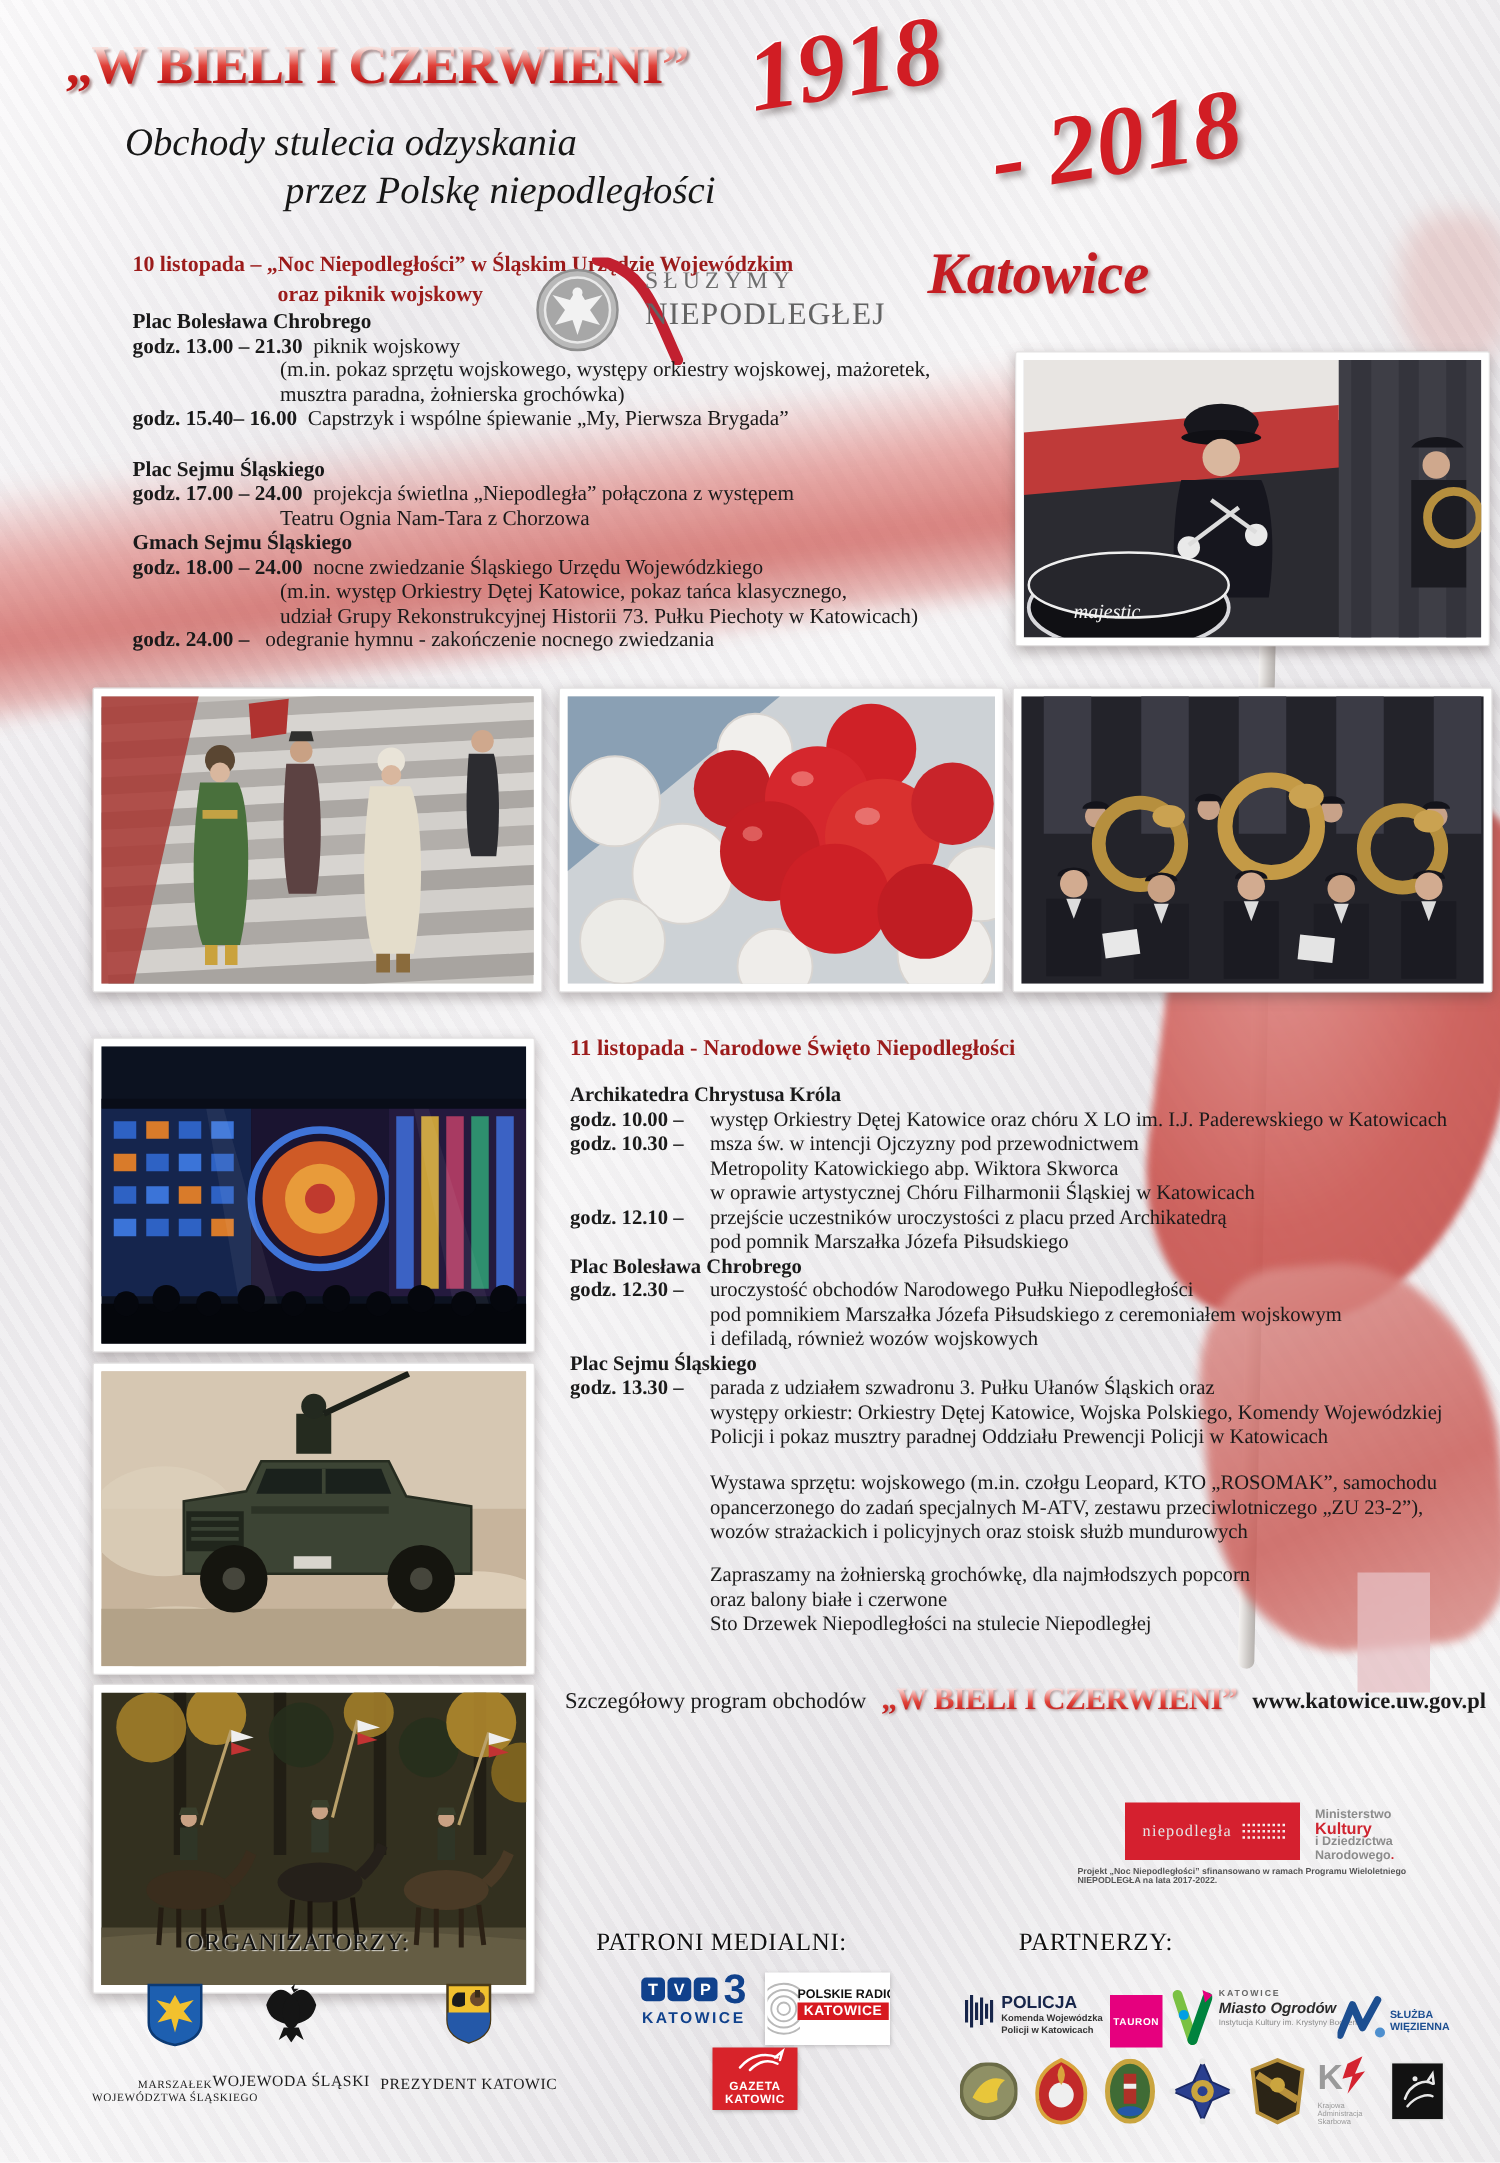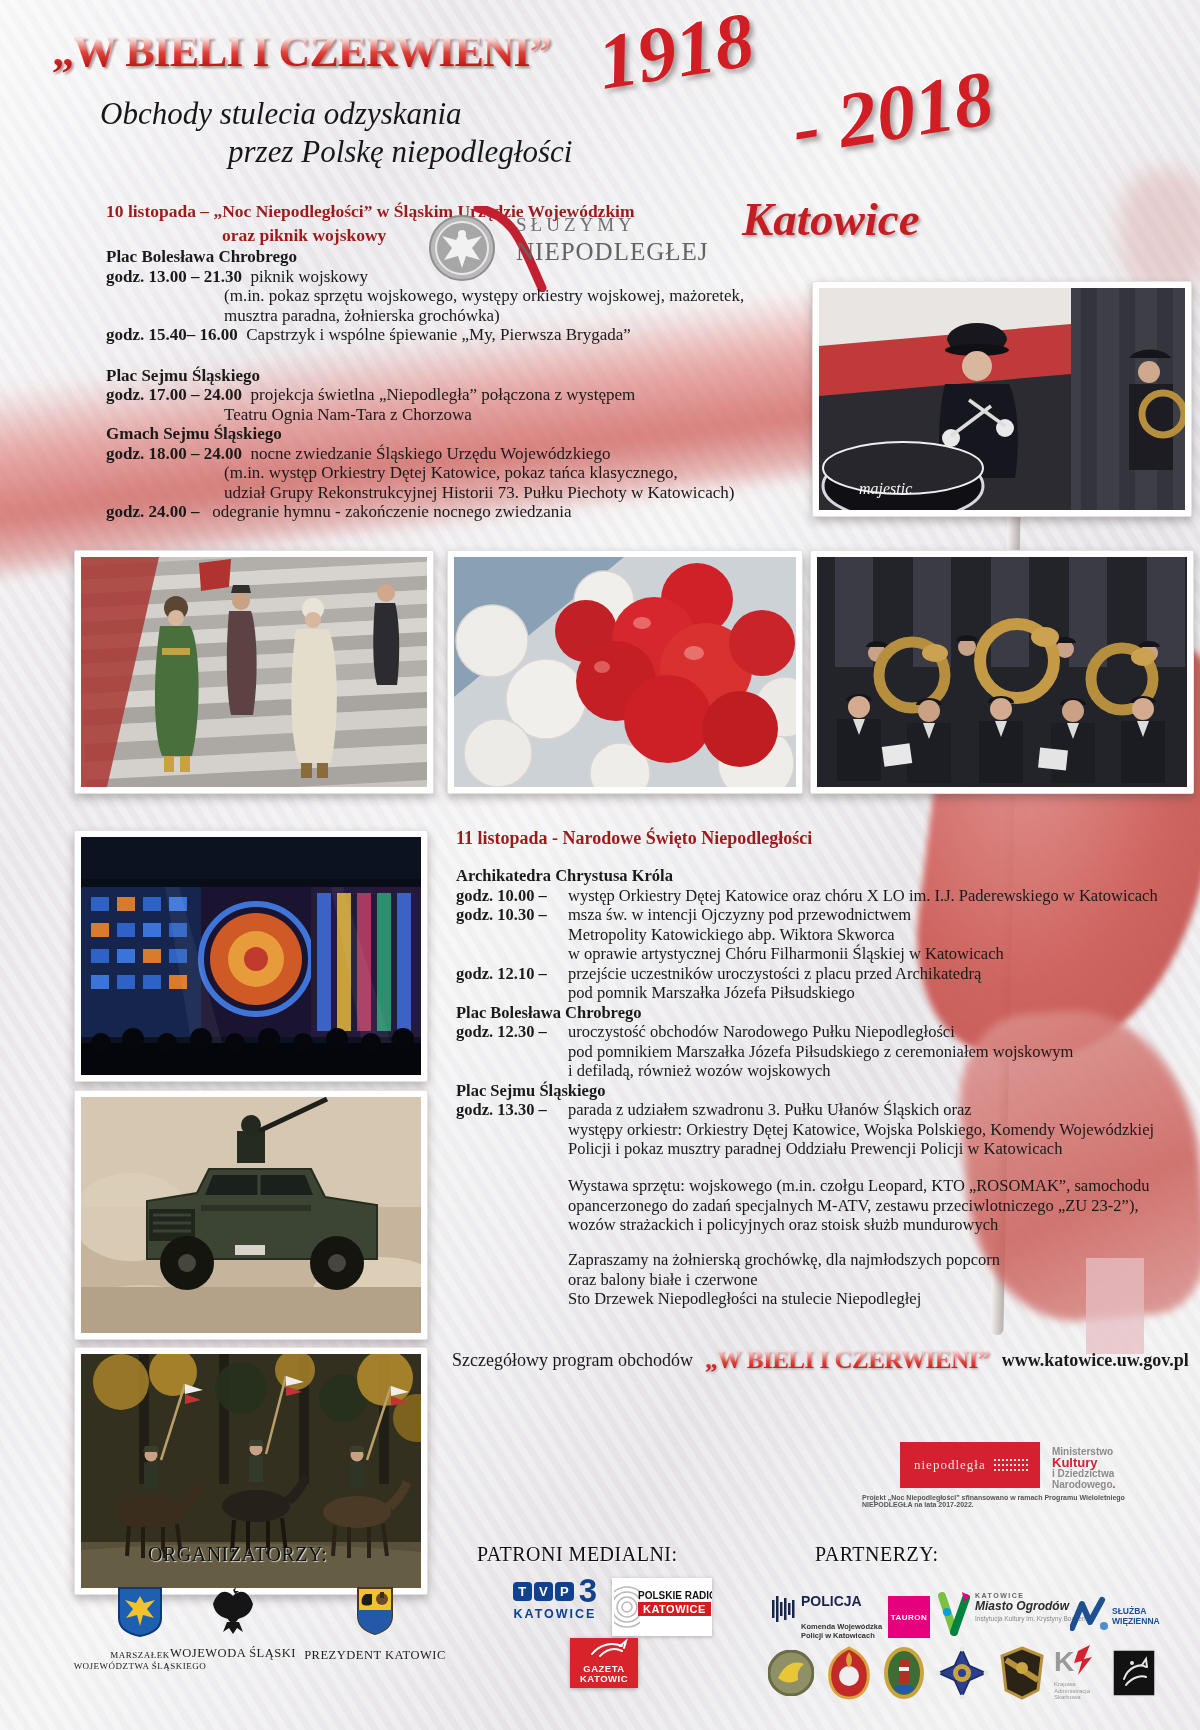--- a/index.html
+++ b/index.html
@@ -82,38 +82,38 @@
   .niepod .dashes div{border-top:2px dotted #fff;margin:3px 0;opacity:.9}
   .ministry{left:1052px;top:1446px;z-index:4;font-family:"Liberation Sans",sans-serif;line-height:11px}
   .ministry .g{font-size:10px;font-weight:bold;color:#8c8c8c}
   .ministry .r{font-size:13px;font-weight:bold;color:#cf2430}
   .ministry .dot{color:#cf2430}
   .mincap{left:862px;top:1494px;width:300px;z-index:4;font-family:"Liberation Sans",sans-serif;font-size:7px;font-weight:bold;color:#555}
 
   
   .sechead{z-index:4;font-size:20px;letter-spacing:.5px;color:#101010;font-weight:500;text-shadow:1px 1px 1px rgba(255,255,255,.8)}
   .orgitem{z-index:4;text-align:center}
-  .orglabel{font-size:12.5px;letter-spacing:.5px;color:#1c1c1c;margin-top:8px;white-space:nowrap}
+  .orglabel{font-size:12.5px;letter-spacing:.5px;color:#1c1c1c;margin-top:19px;white-space:nowrap}
   .orglabel.small{font-size:9px;line-height:10.5px}
 
   .tvp{left:505px;top:1578px;z-index:4;width:100px;text-align:center;font-family:"Liberation Sans",sans-serif}
   .tvp .boxes{display:flex;justify-content:center;align-items:center;gap:2px}
   .tvp .bx{width:19px;height:19px;background:#10418c;color:#fff;font-weight:bold;font-size:13px;line-height:19px;border-radius:4px}
   .tvp .three{color:#10418c;font-size:33px;font-weight:bold;line-height:26px;margin-left:3px}
   .tvp .kat{color:#10418c;font-weight:bold;font-size:12.5px;letter-spacing:2px;margin-top:3px}
   .radio{left:612px;top:1578px;z-index:4;width:100px;height:58px;background:#fff;box-shadow:0 1px 4px rgba(0,0,0,.25);overflow:hidden}
   .radio .rings{position:absolute;left:2px;top:4px}
   .radio .t1{position:absolute;left:26px;top:12px;font-family:"Liberation Sans",sans-serif;font-weight:bold;font-size:10px;color:#111;white-space:nowrap}
   .radio .t2{position:absolute;left:26px;top:24px;background:#d71920;color:#fff;font-family:"Liberation Sans",sans-serif;font-weight:bold;font-size:11px;padding:1px 5px;letter-spacing:.5px}
   .gazeta{left:570px;top:1638px;z-index:4;width:68px;height:50px;background:#d8232a;text-align:center;box-shadow:0 1px 4px rgba(0,0,0,.3)}
   .gazeta .gtx{color:#fff;font-family:"Liberation Sans",sans-serif;font-weight:bold;font-size:9.5px;line-height:10px;letter-spacing:.5px}
 
   .policja{left:772px;top:1594px;z-index:4;display:flex;gap:5px;align-items:flex-start}
   .policja .nm{font-family:"Liberation Sans",sans-serif;font-weight:bold;font-size:14px;color:#17254a;line-height:14px}
-  .policja .sb{font-family:"Liberation Sans",sans-serif;font-weight:bold;font-size:7.5px;color:#333;line-height:9px;margin-top:14px}
+  .policja .sb{font-family:"Liberation Sans",sans-serif;font-weight:bold;font-size:7.5px;color:#333;line-height:9px;margin-top:2px}
   .tauron{left:888px;top:1596px;z-index:4;width:42px;height:42px;background:#e6007e;display:flex;align-items:center;justify-content:center}
   .tauron span{color:#fff;font-family:"Liberation Sans",sans-serif;font-weight:bold;font-size:8px;letter-spacing:.5px}
   .ogrody{left:938px;top:1592px;z-index:4;display:flex;gap:5px;align-items:flex-start}
   .ogrody .c1{font-family:"Liberation Sans",sans-serif;font-weight:bold;font-size:7px;letter-spacing:1.5px;color:#666}
   .ogrody .c2{font-family:"Liberation Sans",sans-serif;font-weight:bold;font-style:italic;font-size:12px;color:#2b2b2b;line-height:14px}
   .ogrody .c3{font-family:"Liberation Sans",sans-serif;font-size:6.5px;color:#8a8a8a;margin-top:2px}
   .sw{left:1070px;top:1596px;z-index:4;display:flex;gap:4px;align-items:center}
   .sw .swt{font-family:"Liberation Sans",sans-serif;font-weight:bold;font-size:8.5px;color:#1d4f91;line-height:10px}
   .badges{left:768px;top:1645px;z-index:4;display:flex;gap:10px;align-items:center}
   .kastxt{font-family:"Liberation Sans",sans-serif;font-size:6px;color:#999;line-height:6.5px;text-align:left}

